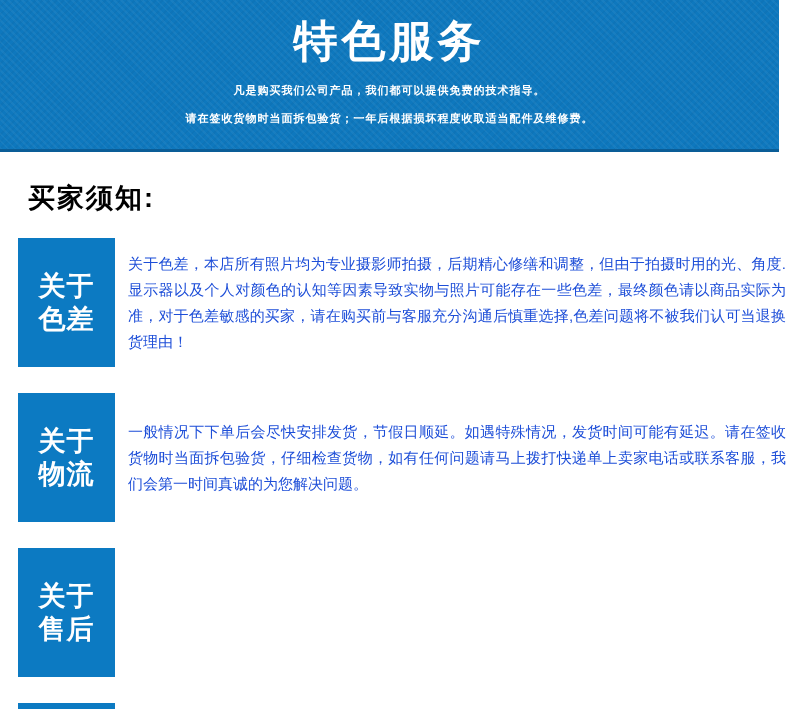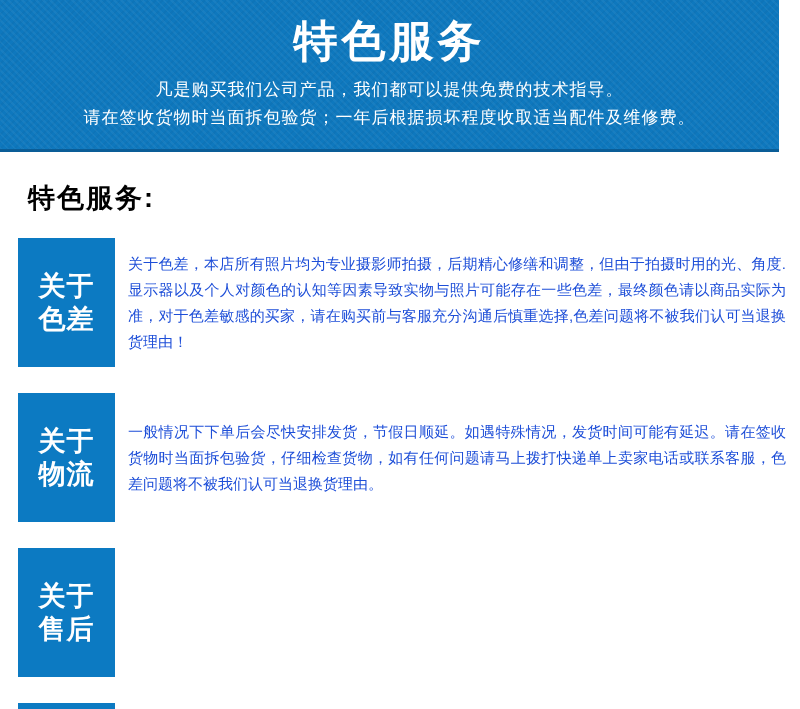--- a/index.html
+++ b/index.html
@@ -29,22 +29,22 @@
   }
   .hero-title {
     color: #ffffff;
     font-size: 44px;
     font-weight: bold;
     letter-spacing: 4px;
     line-height: 58px;
   }
   .hero-sub {
     color: #ffffff;
-    font-size: 17px;
-    font-weight: normal;
+    font-size: 11px;
+    font-weight: bold;
     line-height: 28px;
     margin-top: 6px;
   }
   .hero-sub div { letter-spacing: 1px; }
 
   
   .notice-wrap {
     padding: 24px 10px 0 18px;
   }
   .section-title {
@@ -92,36 +92,36 @@
 
   <div class="hero">
     <div class="hero-title">特色服务</div>
     <div class="hero-sub">
       <div>凡是购买我们公司产品，我们都可以提供免费的技术指导。</div>
       <div>请在签收货物时当面拆包验货；一年后根据损坏程度收取适当配件及维修费。</div>
     </div>
   </div>
 
   <div class="notice-wrap">
-    <div class="section-title">特色服务:</div>
+    <div class="section-title">买家须知:</div>
 
     <div class="notice-row">
       <div class="notice-label">
         <span>关于</span>
         <span>色差</span>
       </div>
       <div class="notice-text">关于色差，本店所有照片均为专业摄影师拍摄，后期精心修缮和调整，但由于拍摄时用的光、角度.显示器以及个人对颜色的认知等因素导致实物与照片可能存在一些色差，最终颜色请以商品实际为准，对于色差敏感的买家，请在购买前与客服充分沟通后慎重选择,色差问题将不被我们认可当退换货理由！</div>
     </div>
 
     <div class="notice-row">
       <div class="notice-label">
         <span>关于</span>
         <span>物流</span>
       </div>
-      <div class="notice-text">一般情况下下单后会尽快安排发货，节假日顺延。如遇特殊情况，发货时间可能有延迟。请在签收货物时当面拆包验货，仔细检查货物，如有任何问题请马上拨打快递单上卖家电话或联系客服，色差问题将不被我们认可当退换货理由。</div>
+      <div class="notice-text">一般情况下下单后会尽快安排发货，节假日顺延。如遇特殊情况，发货时间可能有延迟。请在签收货物时当面拆包验货，仔细检查货物，如有任何问题请马上拨打快递单上卖家电话或联系客服，我们会第一时间真诚的为您解决问题。</div>
     </div>
 
     <div class="notice-row">
       <div class="notice-label">
         <span>关于</span>
         <span>售后</span>
       </div>
     </div>
 
     <div class="notice-row">

